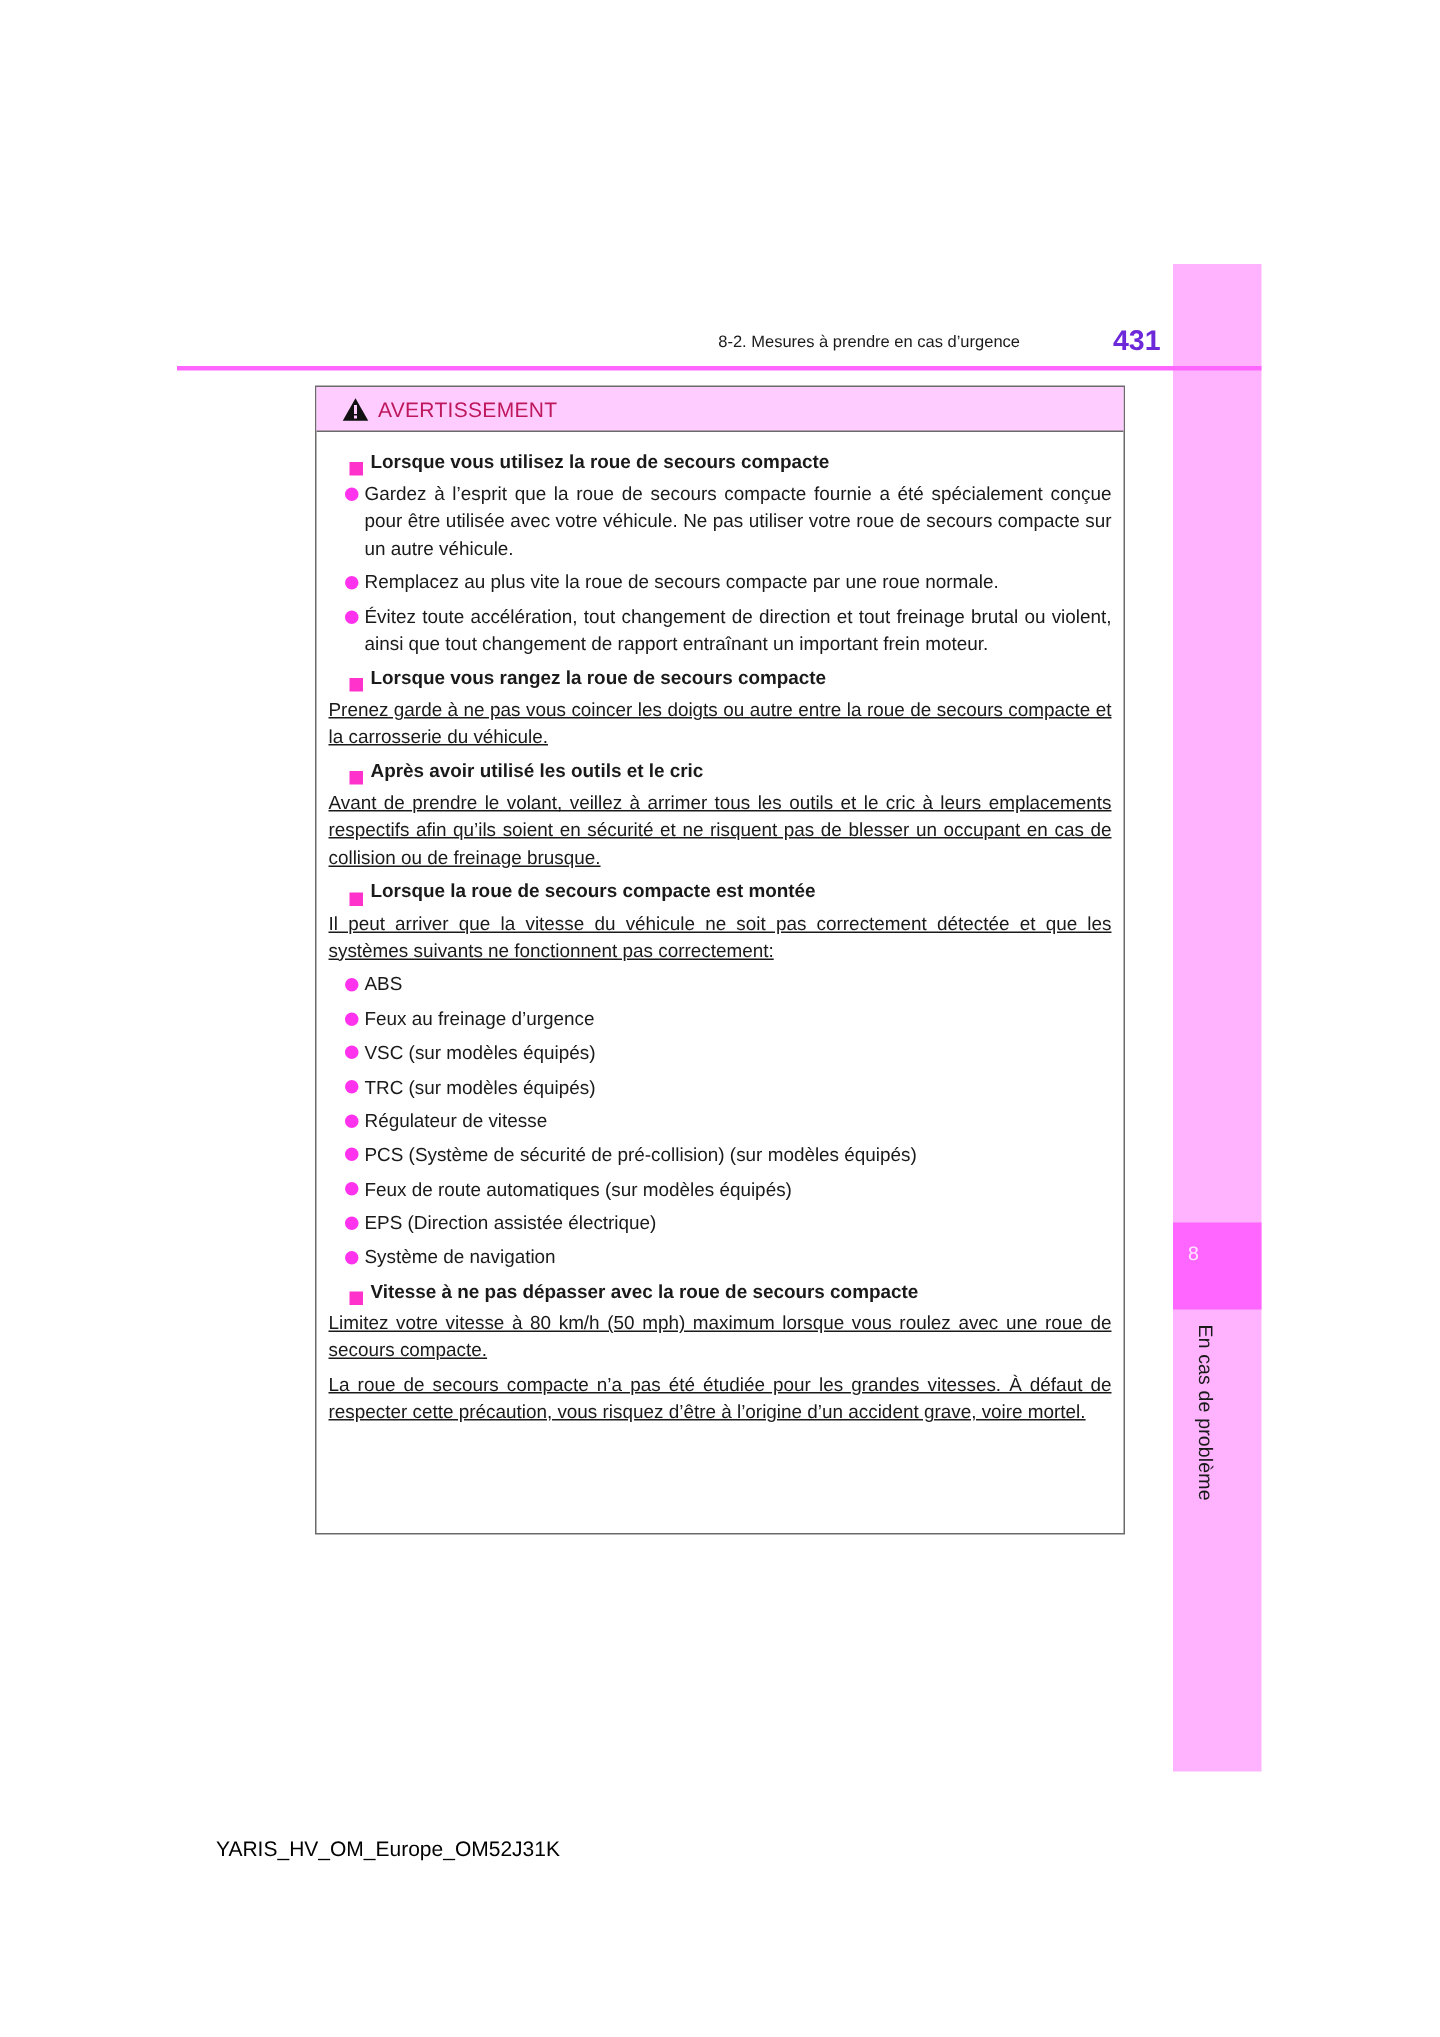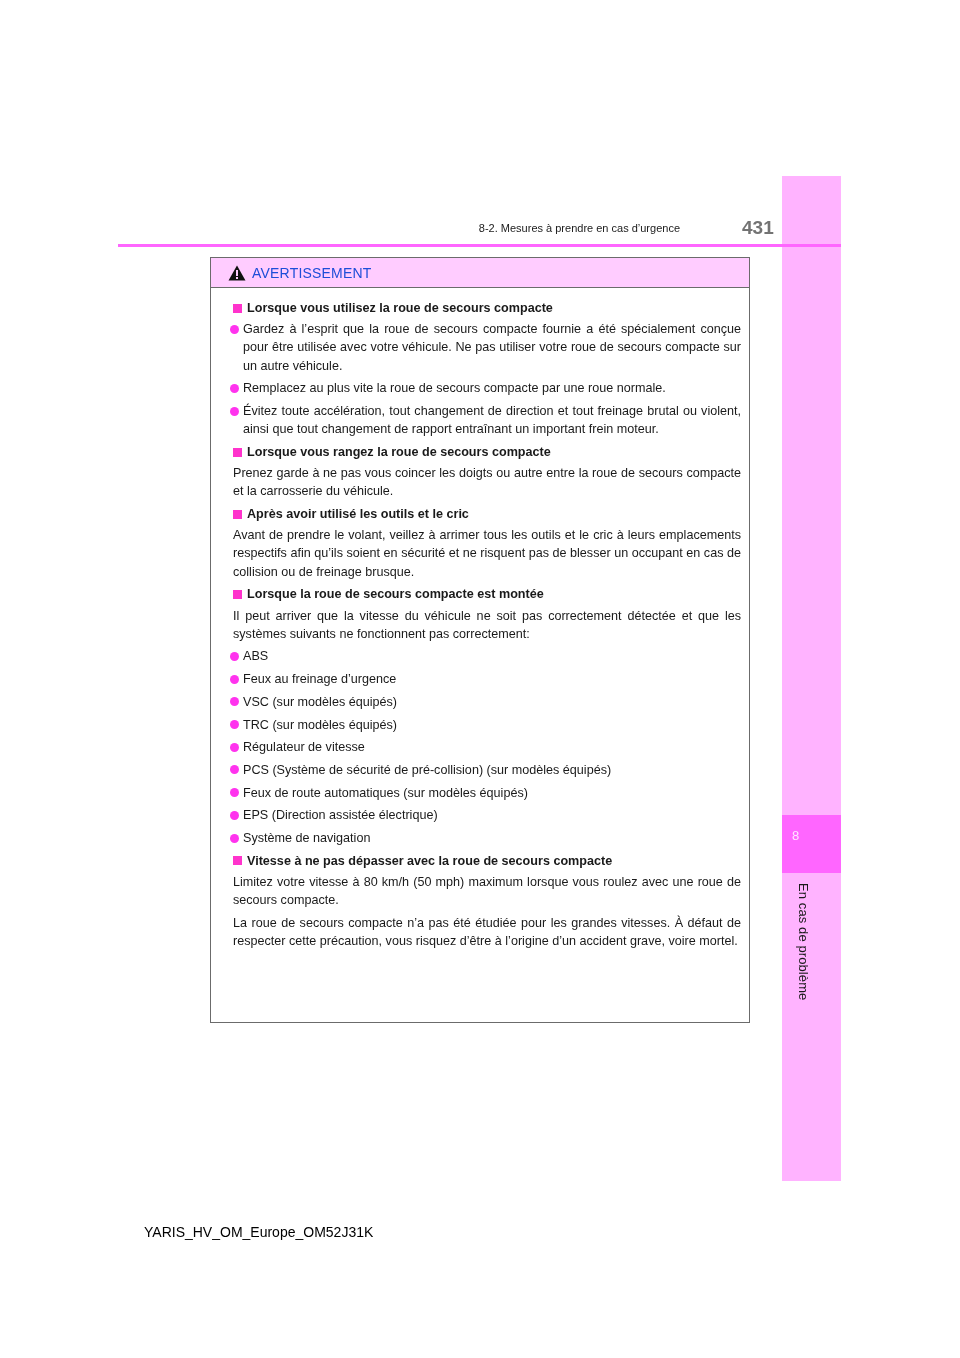--- a/index.html
+++ b/index.html
@@ -25,42 +25,42 @@
       position: absolute; left: 796px; top: 883px;
       writing-mode: vertical-rl; font-size: 13px; color: #1a1a1a; letter-spacing: 0.1px;
     }
     .header-rule {
       position: absolute; left: 118px; top: 244px; width: 664px; height: 3px; background: #ff66ff;
     }
     .header-section {
       position: absolute; right: 280px; top: 222px; font-size: 11px; color: #1a1a1a;
     }
     .page-number {
-      position: absolute; left: 742px; top: 217px; font-size: 19px; font-weight: bold; color: #737373;
+      position: absolute; left: 742px; top: 217px; font-size: 19px; font-weight: bold; color: #6d28d9;
     }
     .warning-box {
       position: absolute; left: 210px; top: 257px; width: 538px; height: 764px;
       border: 1px solid #6b6b6b; background: #fff;
     }
     .warning-head {
       height: 29px; background: #ffccff; border-bottom: 1px solid #6b6b6b;
       display: flex; align-items: center; padding-left: 17px;
     }
     .warning-head svg { width: 18px; height: 16px; margin-right: 6px; }
-    .warning-title { font-size: 14px; color: #1d4ed8; letter-spacing: 0.2px; }
+    .warning-title { font-size: 14px; color: #be185d; letter-spacing: 0.2px; }
     .warning-body { padding: 11px 8px 0 8px; font-size: 12.6px; line-height: 18.2px; }
-    .sec-head { display: flex; align-items: center; font-weight: bold; margin-bottom: 3px; padding-left: 14px; }
+    .sec-head { display: flex; align-items: flex-end; font-weight: bold; margin-bottom: 3px; padding-left: 14px; }
     .sq { width: 9px; height: 9px; background: #ff33cc; margin-right: 5px; flex: none; }
     .bullet { display: flex; margin-left: 11px; margin-bottom: 4.5px; }
     .dot {
       width: 9px; height: 9px; border-radius: 50%; background: #ff33ee;
       margin-right: 4px; margin-top: 4.5px; flex: none;
     }
     .bullet-text, .para { text-align: justify; }
-    .para { margin-left: 14px; margin-bottom: 4.5px; }
+    .para { margin-bottom: 4.5px; text-decoration: underline; }
     .footer-id {
       position: absolute; left: 144px; top: 1224px; font-size: 14px; color: #000000;
     }
   </style>
 </head>
 <body>
 
 <div class="side-tab"></div>
 <div class="side-tab-rule"></div>
 <div class="chapter-block"></div>

